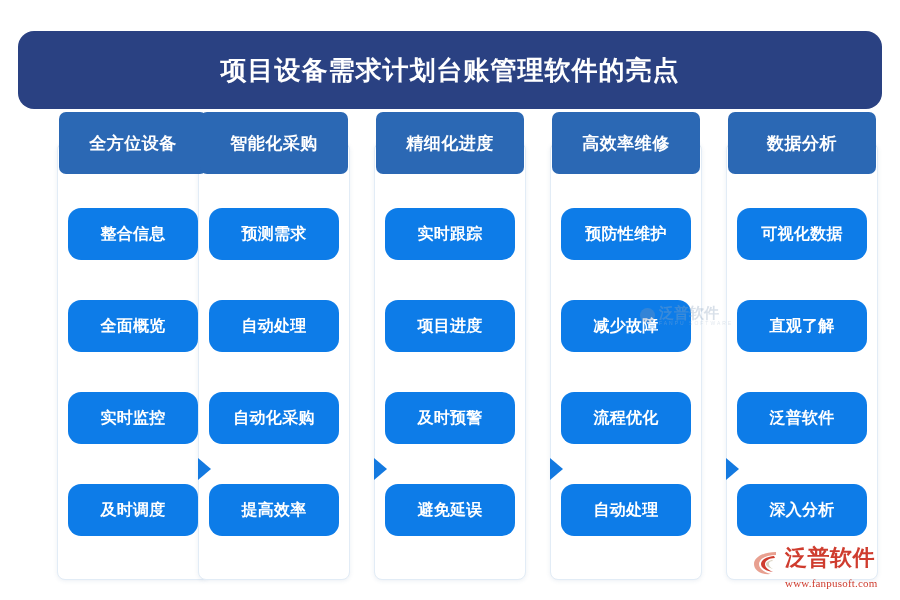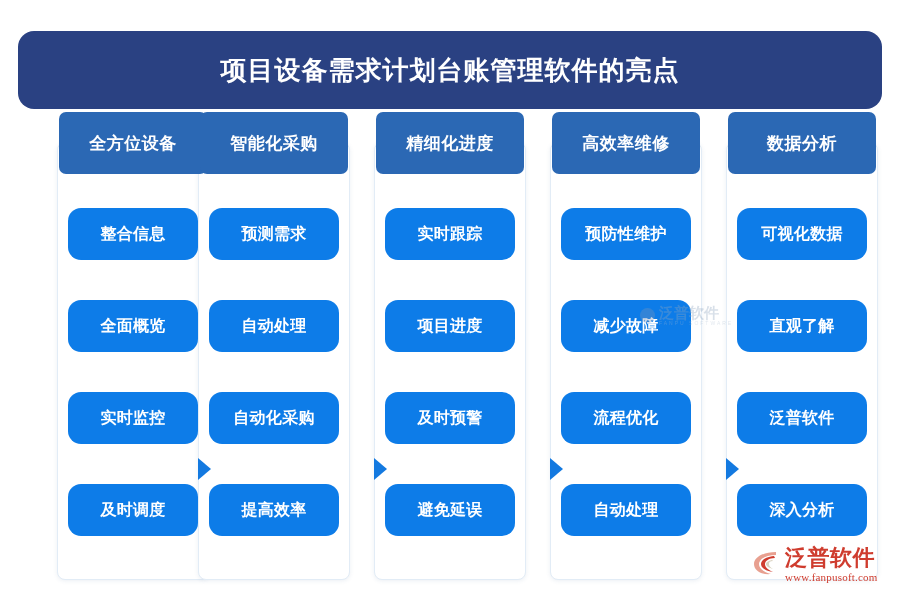--- a/index.html
+++ b/index.html
@@ -204,21 +204,21 @@
     font-weight: bold;
     line-height: 1.08;
     letter-spacing: 0.5px;
   }
   #brand-logo .logo-url {
     color: #cf3c2e;
     font-size: 11px;
     font-family: "Liberation Serif", "DejaVu Serif", serif;
     line-height: 1.1;
     letter-spacing: 0.2px;
-    margin-top: 1px;
+    margin-top: 7px;
   }
 </style>
 </head>
 <body>
 
 <div id="title-banner">
   <span class="title-text">项目设备需求计划台账管理软件的亮点</span>
 </div>
 
 <div id="columns">

